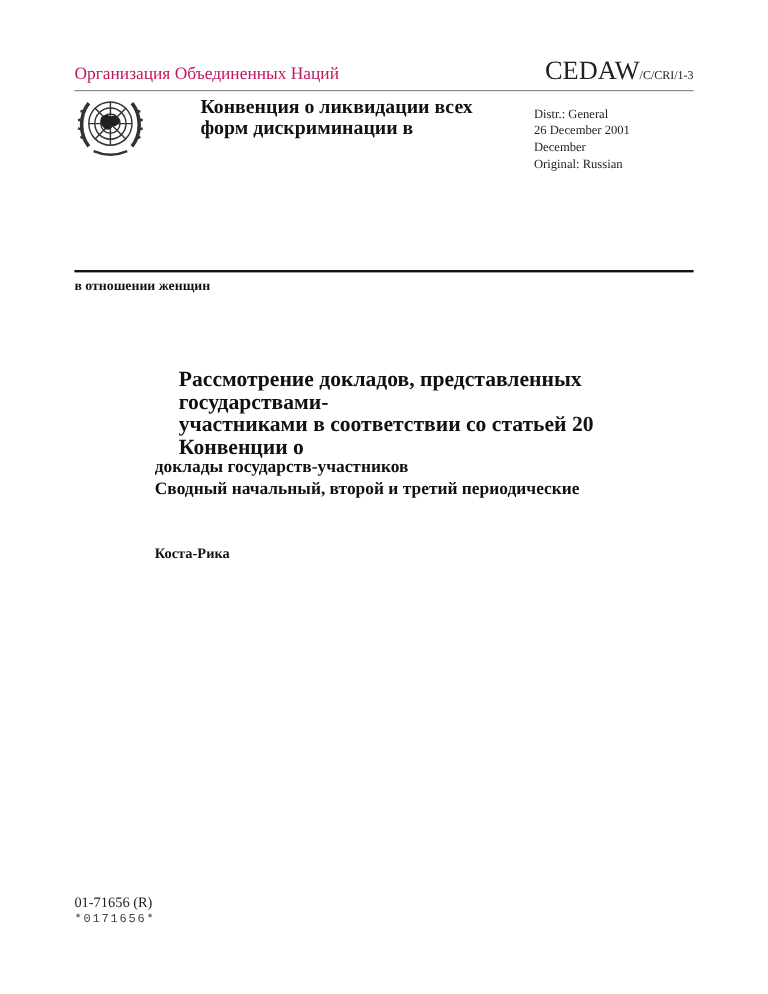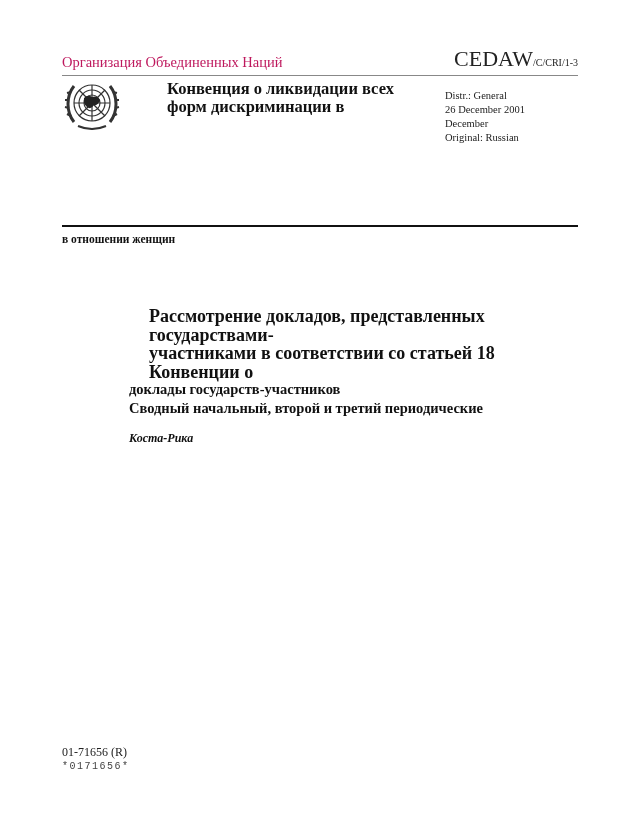--- a/index.html
+++ b/index.html
@@ -9,21 +9,21 @@
     .symbol { right: 62px; top: 46px; font-size: 22px; color: #222; white-space: nowrap; }
     .symbol .sub { font-size: 10px; }
     .thin-rule { left: 62px; top: 75px; width: 516px; height: 1px; background: #888; }
     .emblem { left: 64px; top: 78px; width: 56px; height: 52px; }
     .conv-title { left: 129px; top: 80px; font-size: 16.5px; font-weight: bold; line-height: 18px; width: 260px; margin-left: 38px; }
     .distr { left: 415px; top: 89px; font-size: 10.5px; line-height: 14px; color: #222; margin-left: 30px; }
     .thick-rule { left: 62px; top: 225px; width: 516px; height: 2px; background: #111; }
     .committee { left: 62px; top: 232px; font-size: 11.5px; font-weight: bold; line-height: 15px; }
     .h1 { left: 129px; top: 307px; font-size: 18px; font-weight: bold; line-height: 18.5px; width: 440px; margin-left: 20px; }
     .h2 { left: 129px; top: 380px; font-size: 14.5px; font-weight: bold; line-height: 18.5px; width: 440px; }
-    .country { left: 129px; top: 431px; font-size: 12px; font-weight: bold; font-style: italic; }
+    .country { left: 129px; top: 454px; font-size: 12px; font-weight: bold; }
     .docnum { left: 62px; top: 745px; font-size: 12px; color: #222; }
     .barcode { left: 62px; top: 761px; font-size: 10px; letter-spacing: 1.5px; color: #444; font-family: "Liberation Mono", "DejaVu Sans Mono", monospace; }
   </style>
 </head>
 <body>
 
 <div class="abs org">Организация Объединенных Наций</div>
 
 <div class="abs symbol"><span>CEDAW</span><span class="sub">/C/CRI/1-3</span></div>
 
@@ -64,21 +64,21 @@
 </div>
 
 <div class="abs thick-rule"></div>
 
 <div class="abs committee">
   <div>в отношении женщин</div>
 </div>
 
 <div class="abs h1">
   <div>Рассмотрение докладов, представленных государствами-</div>
-  <div>участниками в соответствии со статьей 18 Конвенции о</div>
+  <div>участниками в соответствии со статьей 20 Конвенции о</div>
 </div>
 
 <div class="abs h2">
   <div>доклады государств-участников</div>
   <div>Сводный начальный, второй и третий периодические</div>
 </div>
 
 <div class="abs country">Коста-Рика</div>
 
 <div class="abs docnum">01-71656 (R)</div>

